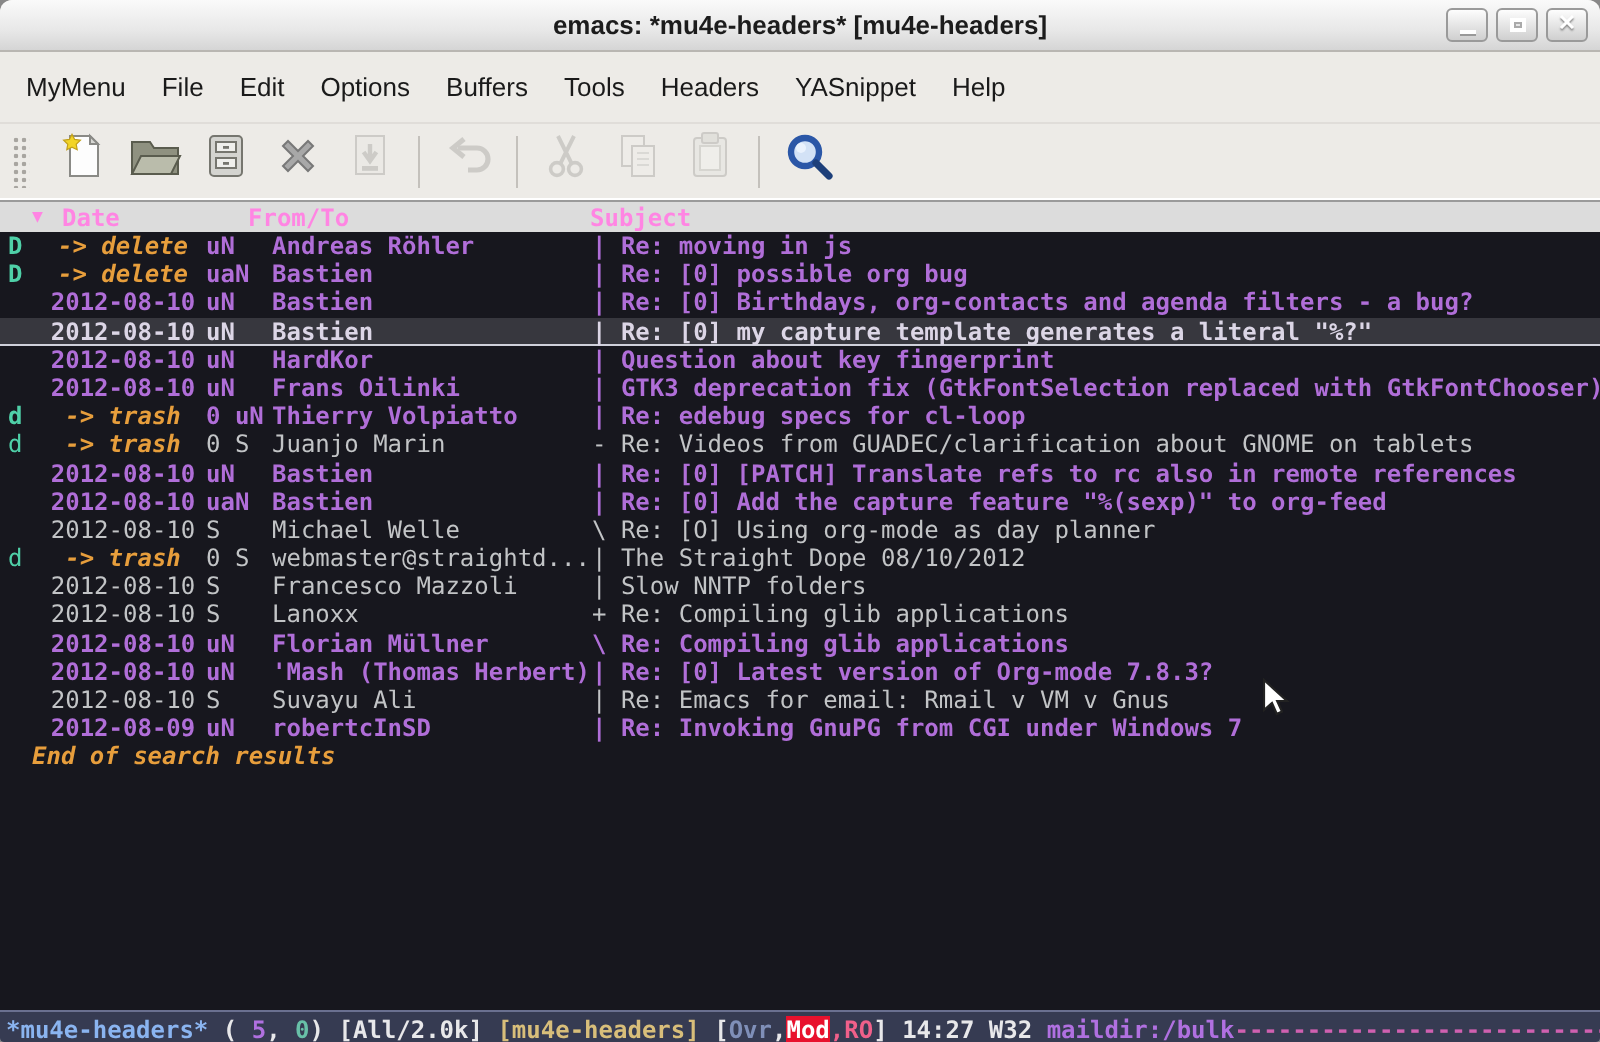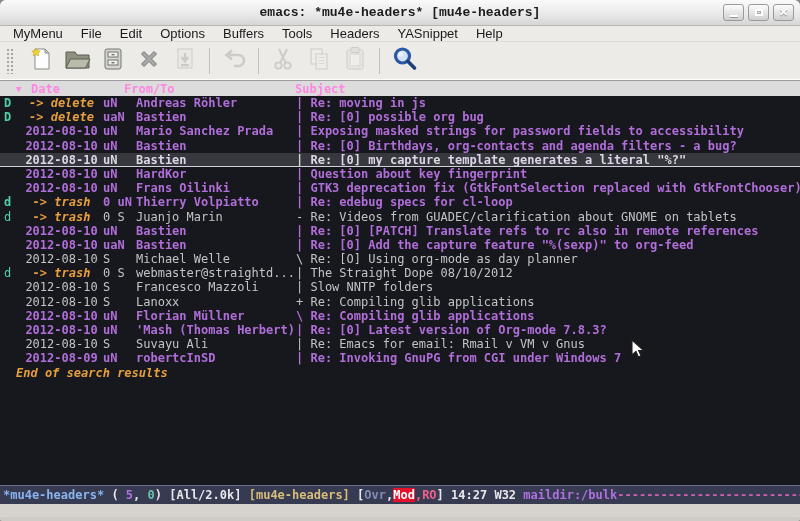--- a/index.html
+++ b/index.html
@@ -5,31 +5,31 @@
   * { margin:0; padding:0; box-sizing:border-box; }
   html,body { width:800px; height:521px; overflow:hidden; background:#888; }
   .frame { position:relative; width:800px; height:521px; background:#cfccc8;
            border-radius:6px 6px 2px 2px; overflow:hidden;
            font-family:"Liberation Sans", sans-serif; }
 
   
   .titlebar { height:26px; background:linear-gradient(#fafafa,#e8e8e8 60%,#d5d5d5);
               border-bottom:1px solid #b9b6b2; display:flex; align-items:center;
               justify-content:center; position:relative; }
-  .title-text { font-size:13px; font-weight:bold; color:#1c1c1c;font-family:Liberation Mono, monospace; }
+  .title-text { font-size:13px; font-weight:bold; color:#1c1c1c; }
   .winbtns { position:absolute; right:6px; top:4px; display:flex; gap:4px; }
   .winbtn { width:21px; height:17px; border:1px solid #9a9a9a; border-radius:3px;
             background:linear-gradient(#fdfdfd,#cfcfcf); display:flex; align-items:center;
             justify-content:center; }
   .winbtn .glyph-min { width:8px; height:2px; background:#fff; box-shadow:0 1px 0 #999; margin-top:6px; }
   .winbtn .glyph-max { width:8px; height:7px; border:2px solid #fff; box-shadow:0 0 0 1px #aaa inset; }
   .winbtn .glyph-close { color:#fff; font-size:11px; font-weight:bold; text-shadow:0 1px 1px #888; line-height:1; }
 
   
-  .menubar { height:16px; background:#edebe7; display:flex; align-items:center;
+  .menubar { height:36px; background:#edebe7; display:flex; align-items:center;
              padding-left:4px; border-bottom:1px solid #e0ddd9; }
   .menu-item { font-size:13px; color:#1a1a1a; padding:0 9px; cursor:default; }
 
   
   .toolbar { height:38px; background:#edebe7; display:flex; align-items:center;
              padding-left:4px; border-bottom:1px solid #fff; }
   .grip { width:9px; height:26px; margin:0 8px 0 2px;
           background-image:radial-gradient(#a8a5a0 1px, transparent 1.3px);
           background-size:4px 4px; }
   .tbtn { width:36px; height:32px; display:flex; align-items:center; justify-content:center; }
@@ -186,21 +186,20 @@
     <span class="hl hl-date">Date</span>
     <span class="hl hl-flgs">Flgs</span>
     <span class="hl hl-from">From/To</span>
     <span class="hl hl-subj">Subject</span>
   </div>
 
   <div class="buffer">
     <div id="message-list">
         <div class="row unread"><span class="pfx">D</span><span class="dt action">-&gt; delete</span><span class="flg">uN</span><span class="frm">Andreas Röhler</span><span class="sbj">| Re: moving in js</span></div>
         <div class="row unread"><span class="pfx">D</span><span class="dt action">-&gt; delete</span><span class="flg">uaN</span><span class="frm">Bastien</span><span class="sbj">| Re: [0] possible org bug</span></div>
-        <div class="row unread"><span class="pfx"></span><span class="dt">2012-08-10</span><span class="flg">uN</span><span class="frm">Mario Sanchez Prada</span><span class="sbj">| Exposing masked strings for password fields to accessibility</span></div>
         <div class="row unread"><span class="pfx"></span><span class="dt">2012-08-10</span><span class="flg">uN</span><span class="frm">Bastien</span><span class="sbj">| Re: [0] Birthdays, org-contacts and agenda filters - a bug?</span></div>
         <div class="row unread current"><span class="pfx"></span><span class="dt">2012-08-10</span><span class="flg">uN</span><span class="frm">Bastien</span><span class="sbj">| Re: [0] my capture template generates a literal "%?"</span></div>
         <div class="row unread"><span class="pfx"></span><span class="dt">2012-08-10</span><span class="flg">uN</span><span class="frm">HardKor</span><span class="sbj">| Question about key fingerprint</span></div>
         <div class="row unread"><span class="pfx"></span><span class="dt">2012-08-10</span><span class="flg">uN</span><span class="frm">Frans Oilinki</span><span class="sbj">| GTK3 deprecation fix (GtkFontSelection replaced with GtkFontChooser)</span></div>
         <div class="row unread"><span class="pfx">d</span><span class="dt action">-&gt; trash</span><span class="flg">0 uN</span><span class="frm">Thierry Volpiatto</span><span class="sbj">| Re: edebug specs for cl-loop</span></div>
         <div class="row read"><span class="pfx">d</span><span class="dt action">-&gt; trash</span><span class="flg">0 S</span><span class="frm">Juanjo Marin</span><span class="sbj">- Re: Videos from GUADEC/clarification about GNOME on tablets</span></div>
         <div class="row unread"><span class="pfx"></span><span class="dt">2012-08-10</span><span class="flg">uN</span><span class="frm">Bastien</span><span class="sbj">| Re: [0] [PATCH] Translate refs to rc also in remote references</span></div>
         <div class="row unread"><span class="pfx"></span><span class="dt">2012-08-10</span><span class="flg">uaN</span><span class="frm">Bastien</span><span class="sbj">| Re: [0] Add the capture feature "%(sexp)" to org-feed</span></div>
         <div class="row read"><span class="pfx"></span><span class="dt">2012-08-10</span><span class="flg">S</span><span class="frm">Michael Welle</span><span class="sbj">\ Re: [O] Using org-mode as day planner</span></div>
         <div class="row read"><span class="pfx">d</span><span class="dt action">-&gt; trash</span><span class="flg">0 S</span><span class="frm">webmaster@straightd...</span><span class="sbj">| The Straight Dope 08/10/2012</span></div>

